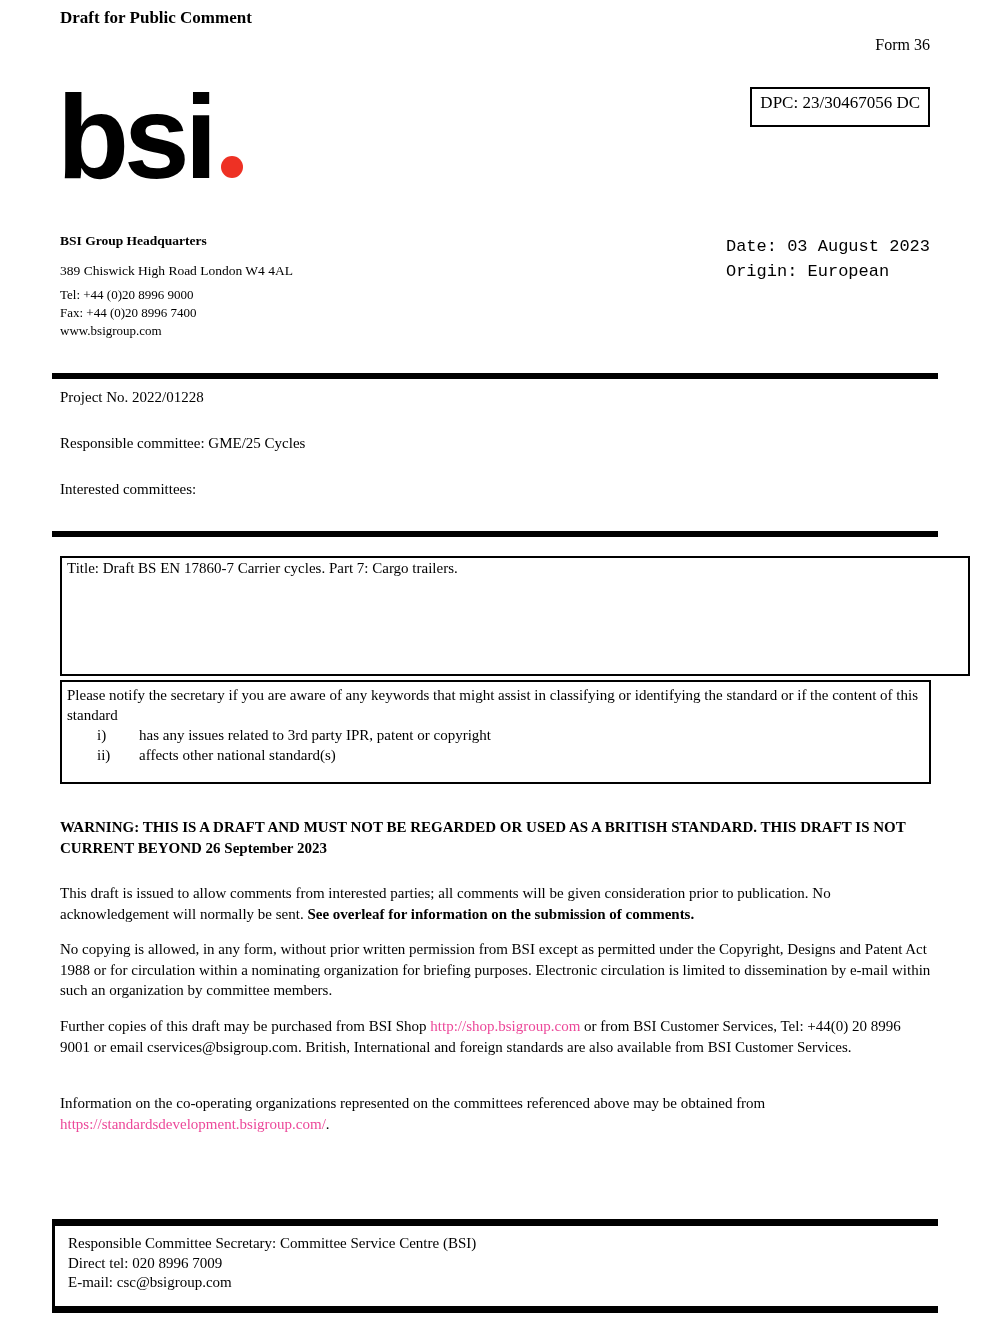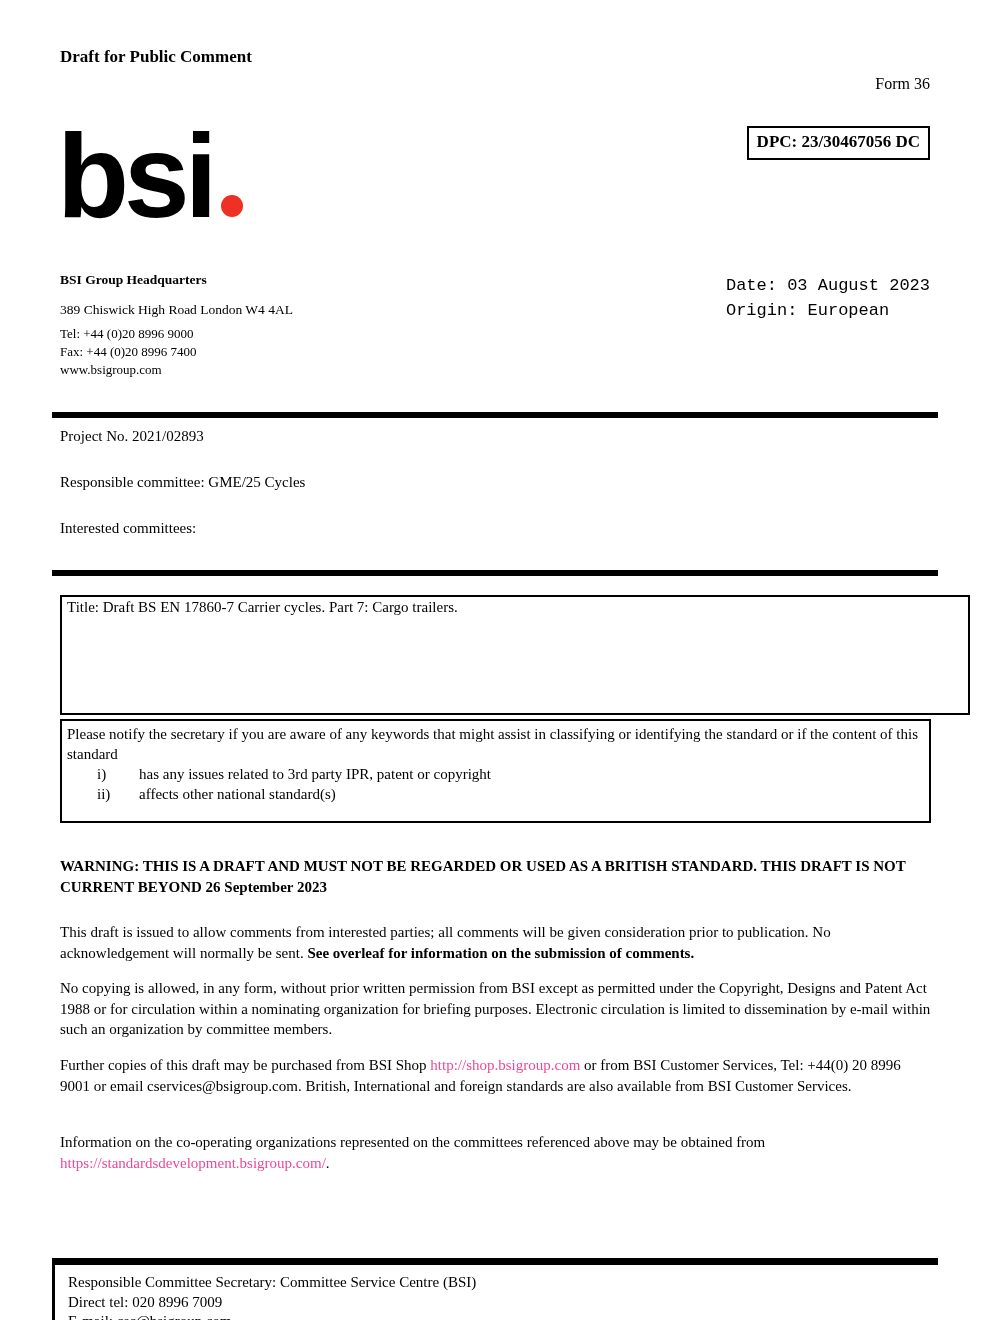--- a/index.html
+++ b/index.html
@@ -1,27 +1,27 @@
 <!DOCTYPE html>
 <html><head>
 <meta charset="utf-8">
 <style>
   * { margin:0; padding:0; box-sizing:border-box; }
   html,body { background:#ffffff; }
   .page {
     position:relative; width:990px; height:1320px; background:#ffffff;
     font-family:"Liberation Serif", serif; color:#000; overflow:hidden;
   }
-  .abs { position:absolute;margin-top:39px; }
+  .abs { position:absolute; }
 
   .doc-label { left:60px; top:8px; font-size:17px; font-weight:bold; }
   .form-label { right:60px; top:36px; font-size:16px; }
   .dpc-box {
-    right:60px; top:87px; border:2px solid #000; padding:4px 8px 6px 8px;
-    font-size:17px; white-space:nowrap;font-weight:bold;
+    right:60px; top:87px; border:2px solid #000; padding:4px 8px 12px 8px;
+    font-size:17px; white-space:nowrap;
   }
 
   .logo { left:57px; top:78px; font-family:"Liberation Sans", sans-serif;
     font-weight:bold; font-size:118px; line-height:118px; letter-spacing:-5px; }
   .logo-dot { display:inline-block; width:22px; height:22px; border-radius:50%;
     background:#ee3124; margin-left:8px; }
 
   .hq { left:60px; top:233px; font-size:13px; line-height:15px; }
   .hq-title { font-weight:bold; font-size:13.5px; }
   .hq-address { margin-top:15px; font-size:13.5px; }
@@ -87,21 +87,21 @@
   </div>
 
   <div class="abs meta">
     <div>Date: 03 August 2023</div>
     <div>Origin: European</div>
   </div>
 
   <div class="abs bar bar1"></div>
 
   <div class="abs latest-line">
-    <span>Project No. 2021/02893</span>
+    <span>Project No. 2022/01228</span>
   </div>
   <div class="abs resp-line">Responsible committee: GME/25 Cycles</div>
   <div class="abs int-line">Interested committees:</div>
 
   <div class="abs bar bar2"></div>
 
   <div class="abs title-box">
     <span>Title: Draft BS EN 17860-7 Carrier cycles. Part 7: Cargo trailers.</span>
   </div>
 

